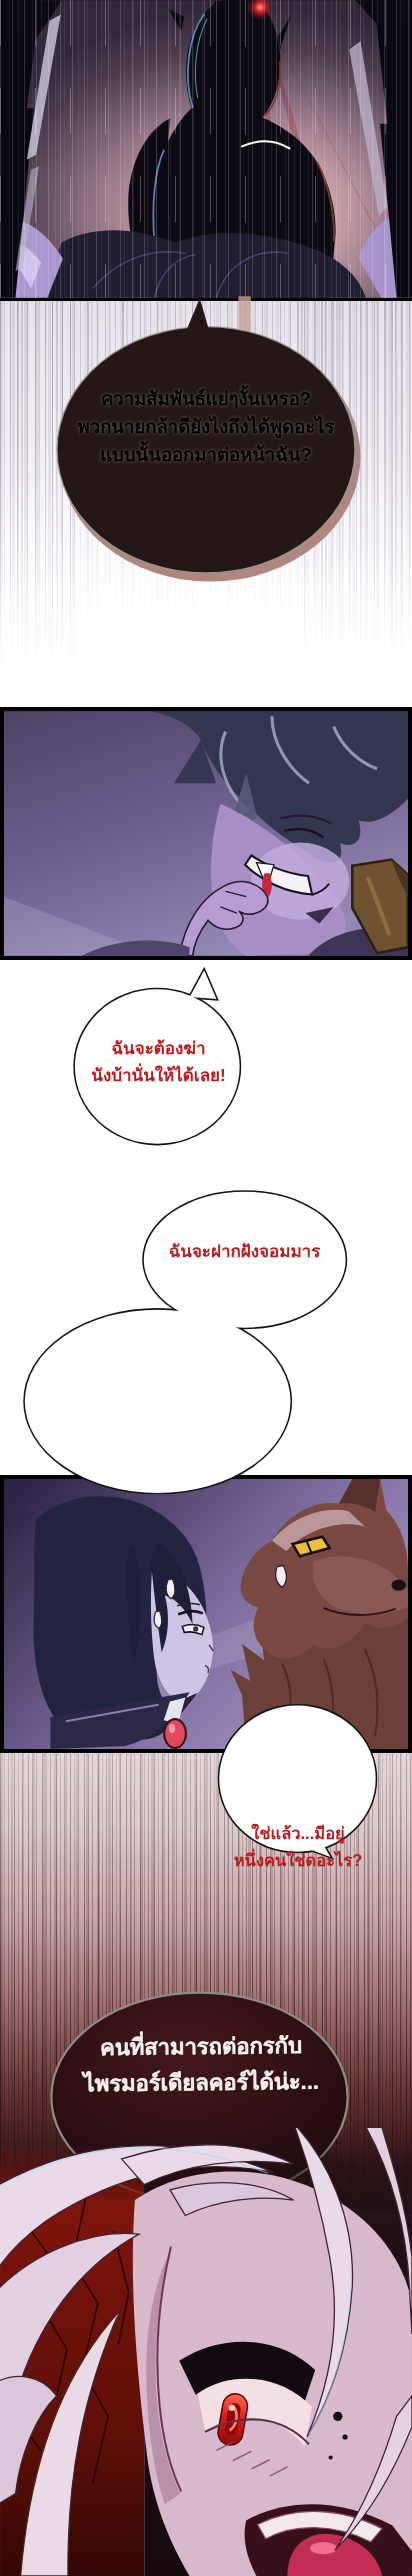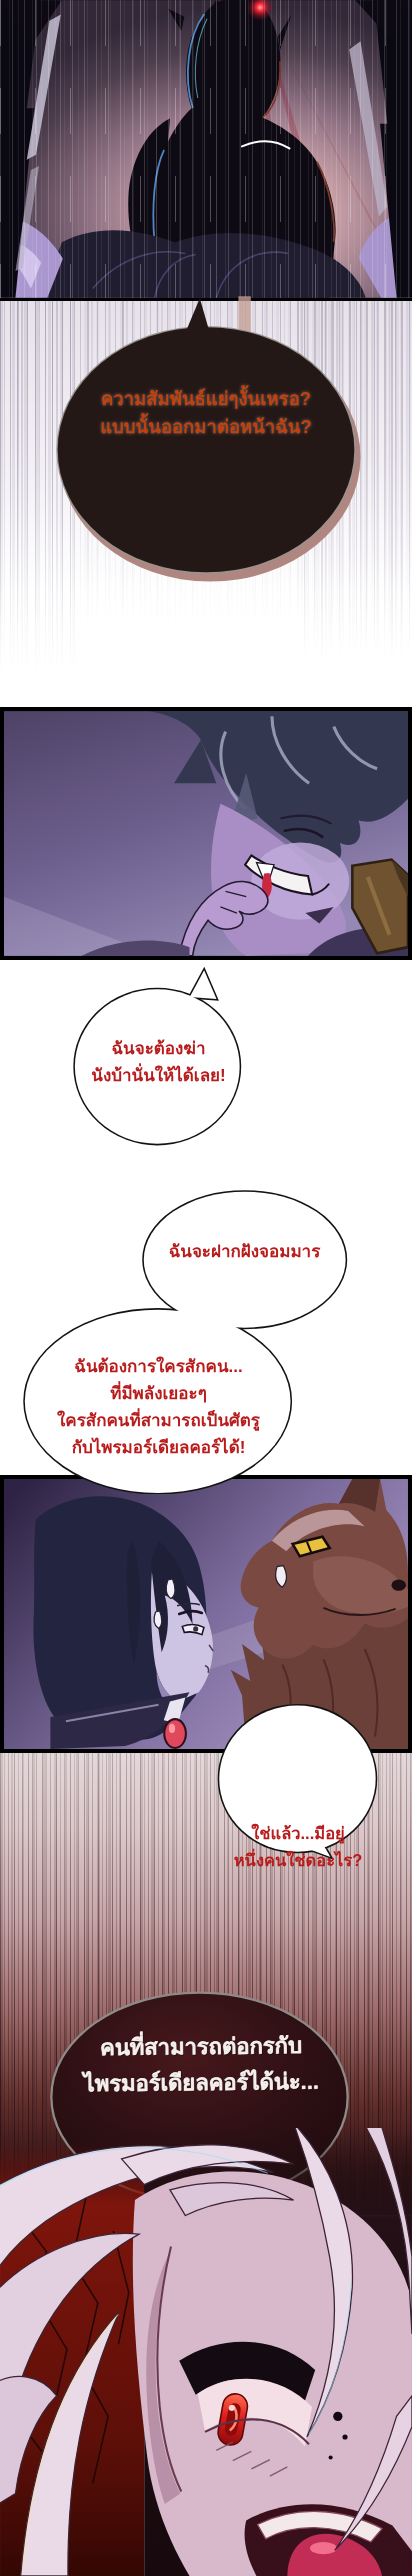--- a/index.html
+++ b/index.html
@@ -44,21 +44,21 @@
   #stripes-lower .streaks{left:0;top:0;width:412px;height:462px;
     background-image:repeating-linear-gradient(90deg,rgba(32,14,18,.62) 0 1.5px,transparent 1.5px 4.1px,rgba(32,14,18,.34) 4.1px 5.2px,transparent 5.2px 8.2px,rgba(54,26,30,.5) 8.2px 9.3px,transparent 9.3px 14px),
                      repeating-linear-gradient(90deg,rgba(60,30,34,.3) 0 2.6px,transparent 2.6px 10.8px);
     -webkit-mask-image:linear-gradient(to bottom,rgba(0,0,0,.38) 0%,rgba(0,0,0,.75) 40%,#000 70%,#000 100%);
     mask-image:linear-gradient(to bottom,rgba(0,0,0,.38) 0%,rgba(0,0,0,.75) 40%,#000 70%,#000 100%);}
 
   
   .bubble-svg{z-index:2;}
   .speech{z-index:3;text-align:center;color:#b91c1c;font-weight:bold;}
   .speech .tl{white-space:nowrap;}
-  #txt-shout{left:77px;top:385px;width:258px;font-size:18.5px;line-height:1.52;color:#c2410c;
+  #txt-shout{left:77px;top:385px;width:258px;font-size:18.5px;line-height:1.52;color:#000000;
              text-shadow:0 0 3.6px rgba(255,255,255,.35);}
   #txt-kill{left:85px;top:1035px;width:147px;font-size:17px;line-height:1.6;}
   #txt-entrust{left:152px;top:1238px;width:185px;font-size:17px;line-height:1.6;}
   #txt-need{left:36px;top:1354px;width:245px;font-size:17px;line-height:1.58;}
   #txt-yes{left:226px;top:1820px;width:144px;font-size:16.5px;line-height:1.62;}
   #txt-whocan{left:54px;top:2029px;width:294px;font-size:22px;line-height:1.62;color:#f4efec;
               transform:rotate(-0.6deg);
               text-shadow:0.5px 0 0 #cfc8c2,-0.5px 0.5px 0 rgba(255,255,255,.25),0 0 1px rgba(0,0,0,.9),1px 1px 0 rgba(40,10,10,.8);}
 </style>
 </head>
@@ -147,20 +147,21 @@
 
   <svg class="abs bubble-svg" style="left:0;top:291px" width="412" height="299" viewBox="0 0 800 580">
     <ellipse cx="408" cy="322" rx="292" ry="242" fill="#b08680"></ellipse>
     <rect x="463" y="10" width="24" height="100" fill="#c4a096" opacity=".8"></rect>
     <ellipse cx="400" cy="308" rx="288" ry="238" fill="#241817" stroke="#98948f" stroke-width="5"></ellipse>
     <path d="M350,104 L388,14 L414,104 Z" fill="#241817" stroke="#98948f" stroke-width="0"></path>
     <ellipse cx="400" cy="308" rx="288" ry="238" fill="#241817"></ellipse>
   </svg>
   <div id="txt-shout" class="abs speech">
     <div class="tl">ความสัมพันธ์แย่ๆงั้นเหรอ?</div>
+    <div class="tl">พวกนายกล้าดียังไงถึงได้พูดอะไร</div>
     <div class="tl">แบบนั้นออกมาต่อหน้าฉัน?</div>
   </div>
 
   <div id="panel-grin" class="abs panel">
     <svg width="404" height="245" viewBox="0 0 784 475">
       <defs>
         <linearGradient id="grinBg" x1="0%" y1="0%" x2="55%" y2="100%">
           <stop offset="0%" stop-color="#4e4266"></stop>
             <stop offset="55%" stop-color="#6f6190"></stop>
           <stop offset="100%" stop-color="#9488b4"></stop>
@@ -223,26 +224,20 @@
   <svg class="abs bubble-svg" style="left:20.6px;top:1185px" width="330" height="309" viewBox="0 0 640 600">
     <g stroke="#131313" stroke-width="6" fill="#ffffff">
       <ellipse cx="434" cy="145" rx="196" ry="132"></ellipse>
       <ellipse cx="265" cy="420" rx="258" ry="178"></ellipse>
     </g>
     <ellipse cx="434" cy="145" rx="196" ry="132" fill="#ffffff"></ellipse>
     <ellipse cx="265" cy="420" rx="258" ry="178" fill="#ffffff"></ellipse>
   </svg>
   <div id="txt-entrust" class="abs speech">
     <div class="tl">ฉันจะฝากฝังจอมมาร</div>
-  </div>
-  <div id="txt-need" class="abs speech">
-    <div class="tl">ฉันต้องการใครสักคน...</div>
-    <div class="tl">ที่มีพลังเยอะๆ</div>
-    <div class="tl">ใครสักคนที่สามารถเป็นศัตรู</div>
-    <div class="tl">กับไพรมอร์เดียลคอร์ได้!</div>
   </div>
 
   <div id="panel-duo" class="abs panel">
     <svg width="404" height="270" viewBox="0 0 784 524">
       <defs>
         <linearGradient id="duoBg" x1="0%" y1="10%" x2="100%" y2="70%">
           <stop offset="0%" stop-color="#2e2344"></stop>
             <stop offset="55%" stop-color="#7b6b9c"></stop>
           <stop offset="85%" stop-color="#9a88b8"></stop>
             <stop offset="100%" stop-color="#6a5a88"></stop>

